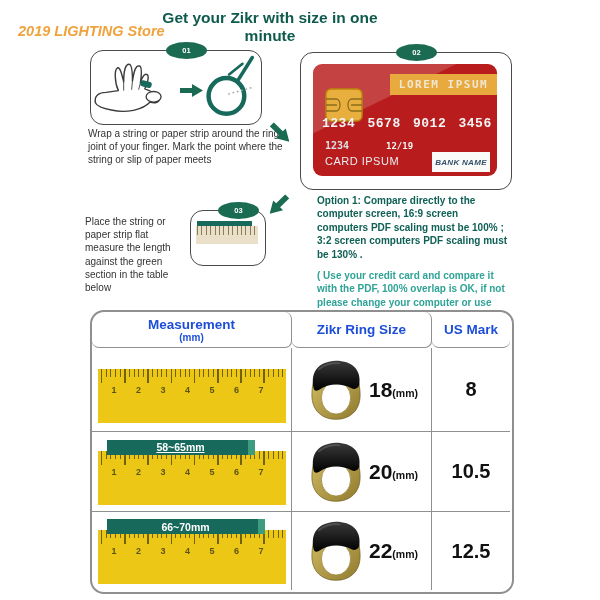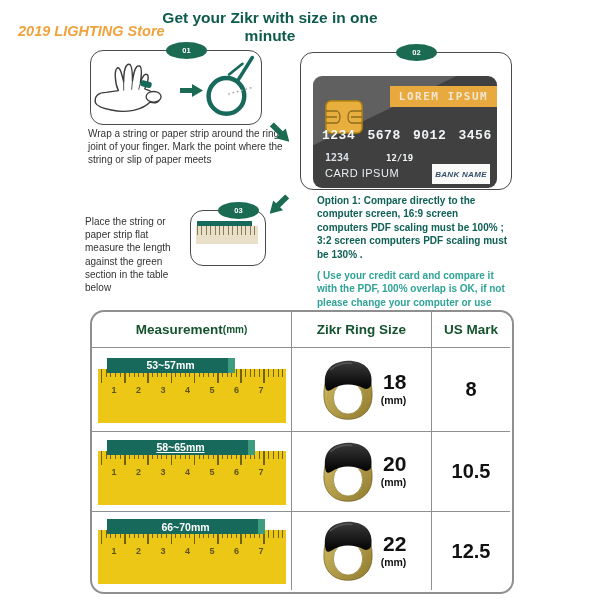--- a/index.html
+++ b/index.html
@@ -32,21 +32,21 @@
   .blockarrow{position:absolute;width:25px;height:14px;background:#1A6B52;
     clip-path:polygon(0 30%,52% 30%,52% 0,100% 50%,52% 100%,52% 70%,0 70%);}
   #arrow-in-box1{left:180px;top:84px;width:23px;height:13px;}
   #arrow-dr{left:268px;top:126px;transform:rotate(45deg);}
   #arrow-dl{left:266px;top:198px;transform:rotate(135deg);}
 
   .illus{position:absolute;}
 
   
   .card{position:absolute;left:313px;top:64px;width:184px;height:112px;border-radius:9px;
-        background:#404040;overflow:hidden;margin-top:12px;}
+        background:#b91c1c;overflow:hidden;}
   .card-sheen{position:absolute;inset:0;background:rgba(255,255,255,0.17);
         clip-path:polygon(0 0,78% 0,0 62%);}
   .card-banner{position:absolute;left:77px;top:10px;width:107px;height:21px;background:#E8A93E;
         color:#EFE7D2;font-family:"DejaVu Sans Mono",monospace;font-weight:bold;font-size:11px;
         letter-spacing:1.5px;display:flex;align-items:center;justify-content:center;}
   .card-chip{position:absolute;left:12px;top:24px;}
   .card-number{position:absolute;left:9px;top:52px;width:172px;color:#F2F5F7;
         font-family:Liberation Mono, monospace;font-weight:bold;font-size:13px;
         letter-spacing:0.5px;word-spacing:4px;white-space:nowrap;}
   .card-subnum{position:absolute;left:12px;top:76px;color:#D9E1E7;
@@ -72,21 +72,21 @@
     background-image:repeating-linear-gradient(90deg,#8a7c58 0 1px,transparent 1px 4.4px);}
 
   
   .sizetable{position:absolute;left:90px;top:310px;width:420px;height:280px;
         border:2px solid #8f8f8f;border-radius:14px;overflow:hidden;background:#fff;
         display:grid;grid-template-columns:200px 140px 78px;grid-template-rows:36px 84px 80px 78px;}
   .cell{border-right:1.4px solid #8f8f8f;border-bottom:1.4px solid #8f8f8f;
         display:flex;align-items:center;justify-content:center;position:relative;}
   .cell.last-col{border-right:none;}
   .cell.last-row{border-bottom:none;}
-  .th{font-weight:bold;color:#14532d;}
+  .th{flex-direction:column;font-weight:bold;color:#1d4ed8;border-radius:7px;}
   .th .h-main{font-size:13.5px;}
   .th .h-sub{font-size:10px;font-weight:bold;}
 
   
   .ruler{position:relative;width:188px;height:70px;}
   .ruler-bar{position:absolute;top:3px;left:9px;height:15px;
         display:flex;align-items:center;justify-content:center;
         color:#fff;font-size:10.5px;font-weight:bold;}
   .bar-w1{width:128px;background:linear-gradient(90deg,#16695B calc(100% - 7px),#3E9C7E calc(100% - 7px));}
   .bar-w2{width:148px;background:linear-gradient(90deg,#16695B calc(100% - 7px),#3E9C7E calc(100% - 7px));text-decoration:underline;}
@@ -95,21 +95,21 @@
   .ruler-ticks{position:absolute;left:3px;top:0;right:2px;height:14px;
     background-image:
       repeating-linear-gradient(90deg,#6F6208 0 1px,transparent 1px 4.65px),
       repeating-linear-gradient(90deg,#6F6208 0 1.5px,transparent 1.5px 23.2px);
     background-size:100% 8px,100% 14px;background-repeat:repeat-x;background-position:top left;}
   .ruler-nums{position:absolute;left:14px;top:16px;width:152px;display:flex;
     justify-content:space-between;font-size:9px;font-weight:bold;color:#5a5410;}
 
   
   .ring-cell{display:flex;align-items:center;justify-content:center;gap:2px;}
-  .ring-label{display:flex;align-items:flex-end;flex-direction:column;}
+  .ring-label{display:flex;align-items:flex-end;}
   .ring-size{font-size:21px;font-weight:800;color:#111;}
   .ring-unit{font-size:10.5px;font-weight:bold;color:#111;margin-bottom:3px;}
   .us-size{font-size:20px;font-weight:800;color:#111;}
 </style>
 </head>
 <body>
 
 <div id="canvas">
 
   <div class="store-name">2019 LIGHTING Store</div>
@@ -191,21 +191,20 @@
           <div class="ruler-nums">
             <span>1</span>
               <span>2</span>
               <span>3</span>
               <span>4</span>
               <span>5</span>
               <span>6</span>
               <span>7</span>
           </div>
         </div>
-        <div class="ruler-bar bar-w1">53~57mm</div>
       </div>
     </div>
     <div class="cell ring-cell">
       <svg width="62" height="66" viewBox="0 0 72 76">
         <defs>
           <linearGradient id="gold" x1="0" y1="0" x2="1" y2="1">
             <stop offset="0" stop-color="#D6C067"></stop>
               <stop offset="1" stop-color="#8F7A2E"></stop>
           </linearGradient>
           <linearGradient id="blk" x1="0" y1="0" x2="0" y2="1">

